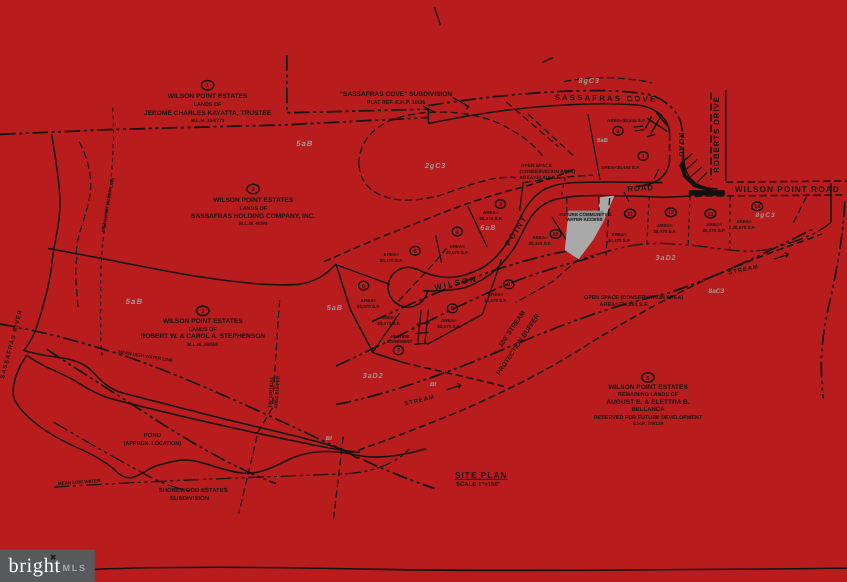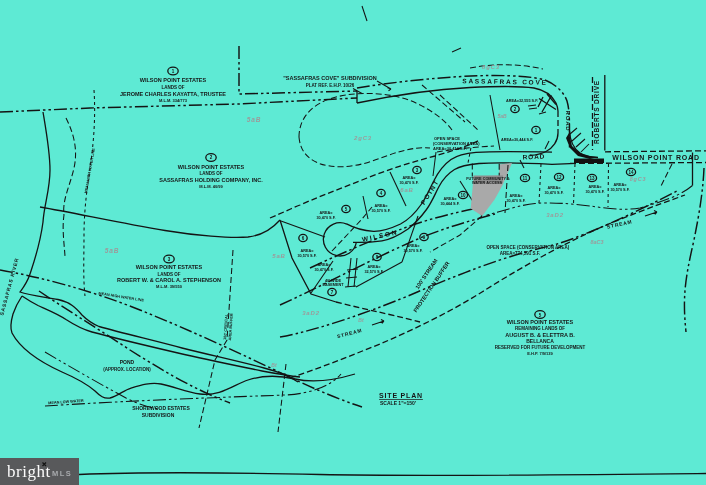--- a/index.html
+++ b/index.html
@@ -1,16 +1,16 @@
 <!DOCTYPE html>
 <html><head>
 <meta charset="utf-8">
 <style>
 html,body{margin:0;padding:0;background:#ffffff;}
-#wrap{width:706px;height:485px;position:relative;overflow:hidden;background:#5eead4;}
+#wrap{width:706px;height:485px;position:relative;overflow:hidden;background:#b91c1c;}
 svg{filter:blur(0.28px);}
 text{font-family:"Liberation Sans",sans-serif;text-anchor:middle;fill:#161616;}
 .b{font-weight:bold;}
 .g{fill:#9b9b9b;font-style:italic;font-weight:bold;}
 .t35{font-size:3.8px;}
 .t4{font-size:4px;}
 .t45{font-size:4.5px;}
 .t5{font-size:5px;}
 .t55{font-size:5.5px;}
 .t6{font-size:6px;}

